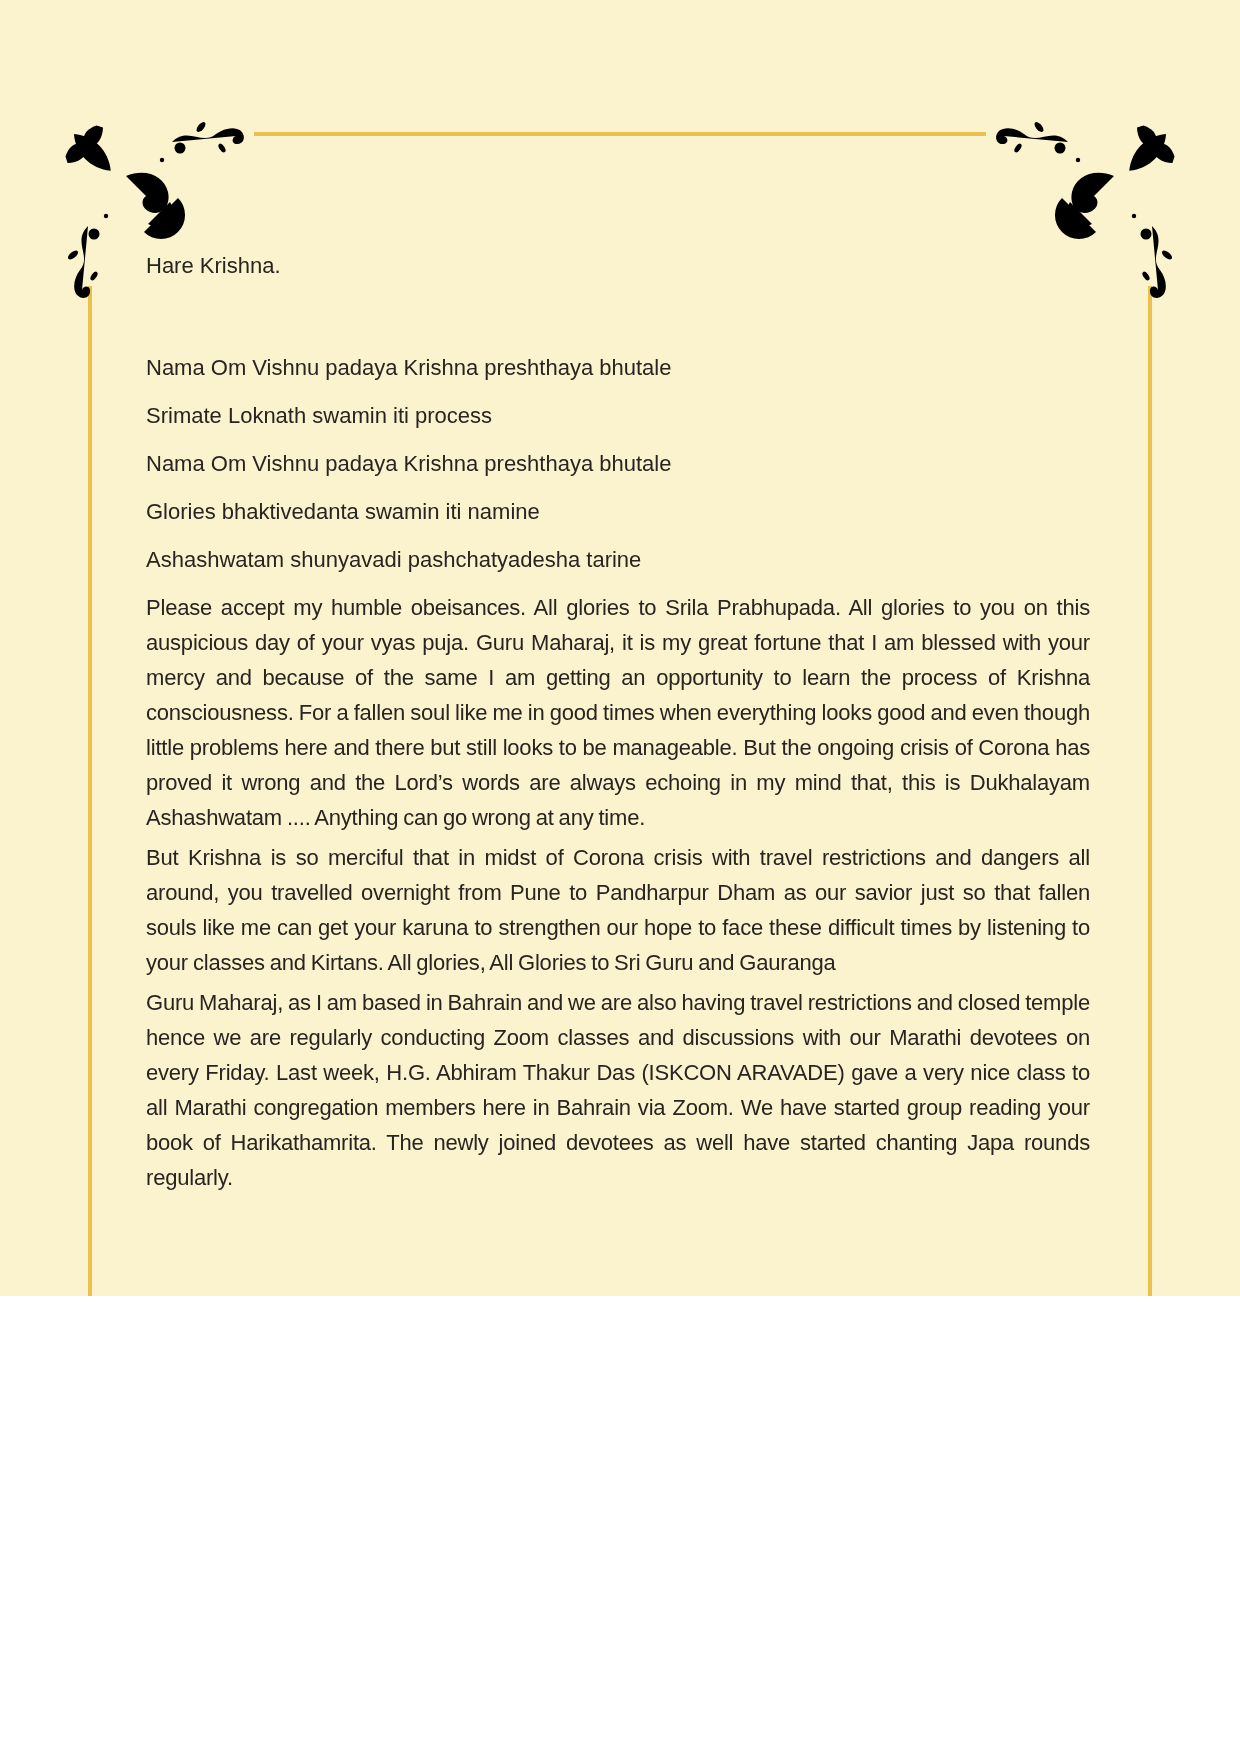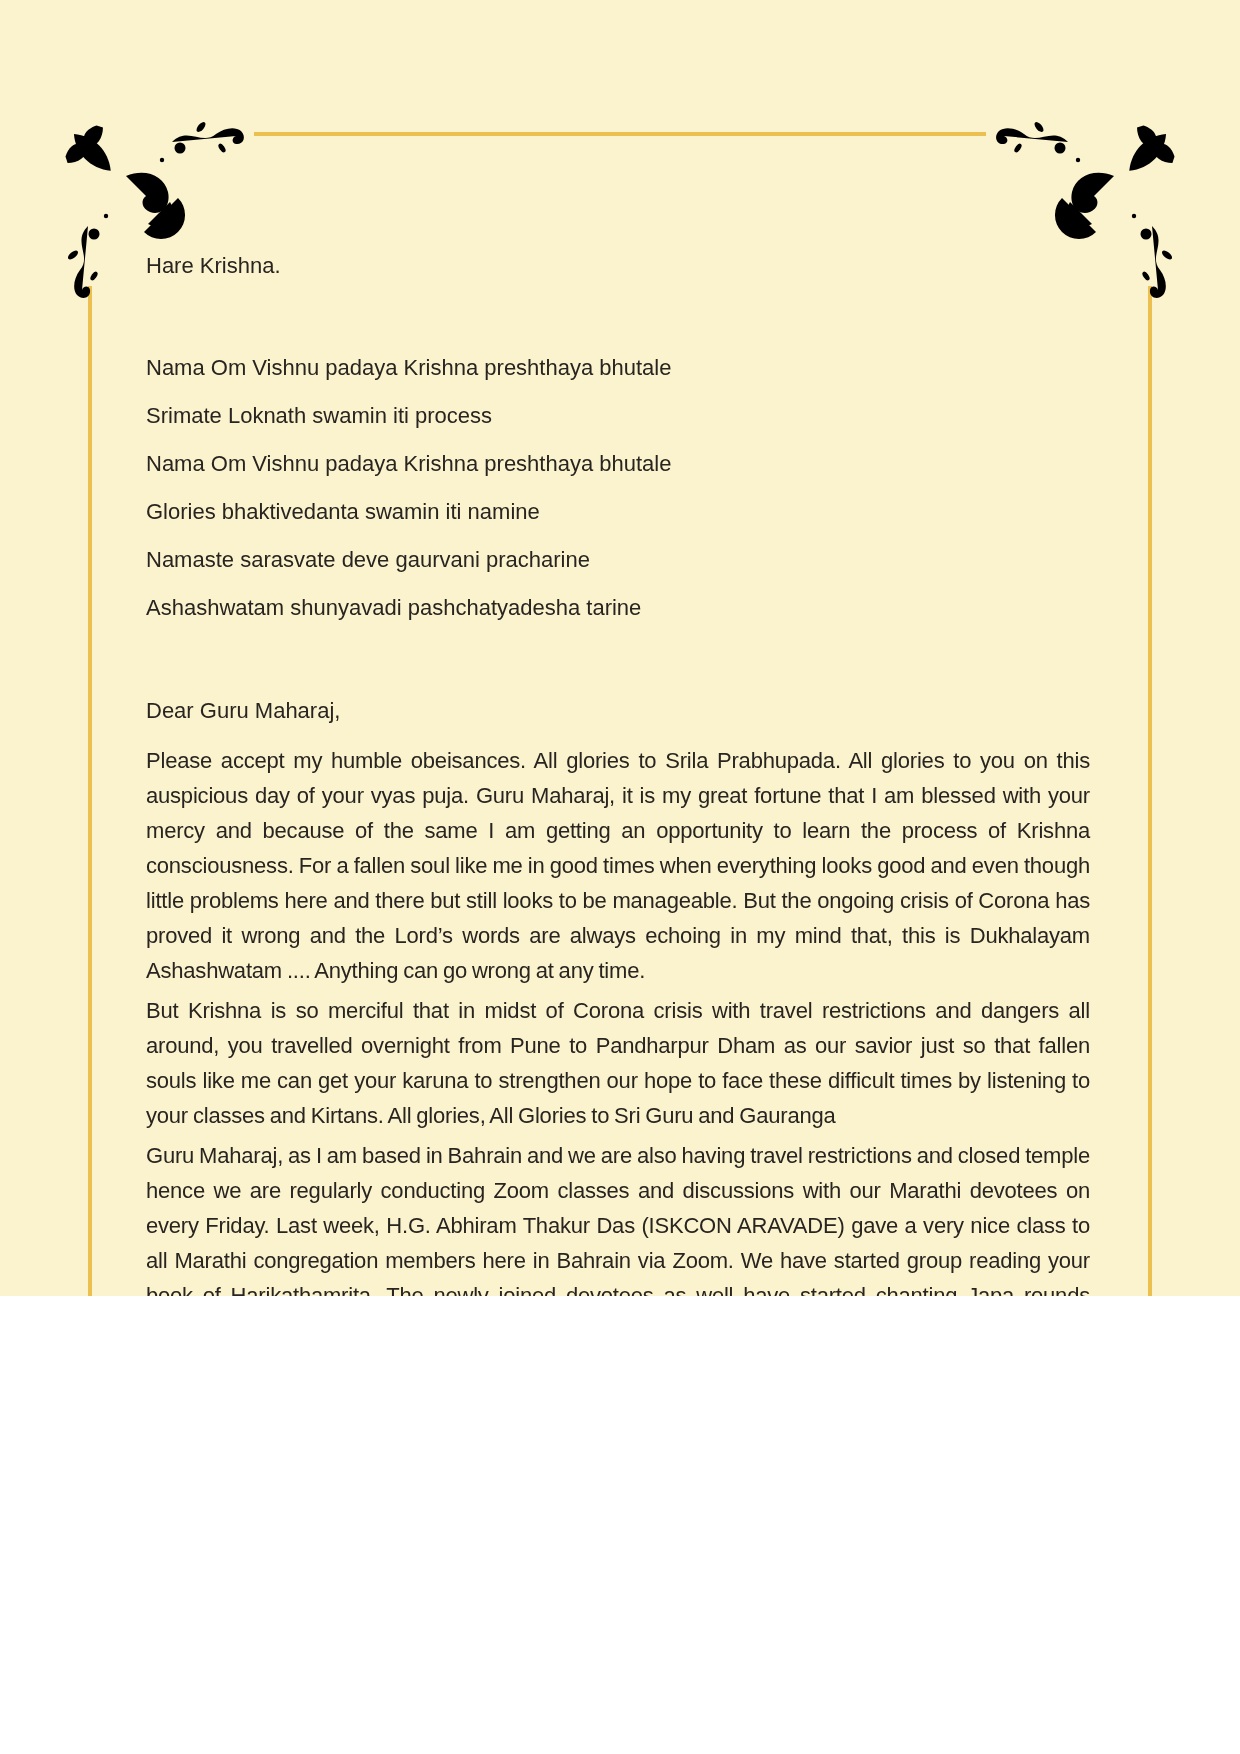--- a/index.html
+++ b/index.html
@@ -150,23 +150,21 @@
   <svg class="orn orn-br" viewBox="0 0 190 185">
       <use href="#ornG"></use>
     </svg>
 
   <div class="content">
     <p class="greeting">Hare Krishna.</p>
     <p class="inv">Nama Om Vishnu padaya Krishna preshthaya bhutale</p>
     <p class="inv">Srimate Loknath swamin iti process</p>
     <p class="inv">Nama Om Vishnu padaya Krishna preshthaya bhutale</p>
     <p class="inv">Glories bhaktivedanta swamin iti namine</p>
-    <p class="inv">Namaste sarasvate deve gaurvani pracharine</p>
     <p class="inv">Ashashwatam shunyavadi pashchatyadesha tarine</p>
-    <p class="salutation">Dear Guru Maharaj,</p>
     <p class="para">Please accept my humble obeisances. All glories to Srila Prabhupada. All glories to you on this auspicious day of your vyas puja. Guru Maharaj, it is my great fortune that I am blessed with your mercy and because of the same I am getting an opportunity to learn the process of Krishna consciousness. For a fallen soul like me in good times when everything looks good and even though little problems here and there but still looks to be manageable. But the ongoing crisis of Corona has proved it wrong and the Lord’s words are always echoing in my mind that, this is Dukhalayam Ashashwatam .... Anything can go wrong at any time.</p>
     <p class="para">But Krishna is so merciful that in midst of Corona crisis with travel restrictions and dangers all around, you travelled overnight from Pune to Pandharpur Dham as our savior just so that fallen souls like me can get your karuna to strengthen our hope to face these difficult times by listening to your classes and Kirtans. All glories, All Glories to Sri Guru and Gauranga</p>
     <p class="para">Guru Maharaj, as I am based in Bahrain and we are also having travel restrictions and closed temple hence we are regularly conducting Zoom classes and discussions with our Marathi devotees on every Friday. Last week, H.G. Abhiram Thakur Das (ISKCON ARAVADE) gave a very nice class to all Marathi congregation members here in Bahrain via Zoom. We have started group reading your book of Harikathamrita. The newly joined devotees as well have started chanting Japa rounds regularly.</p>
   </div>
 
   <div class="page-number">29</div>
 
 </div>
 
 </body></html>

